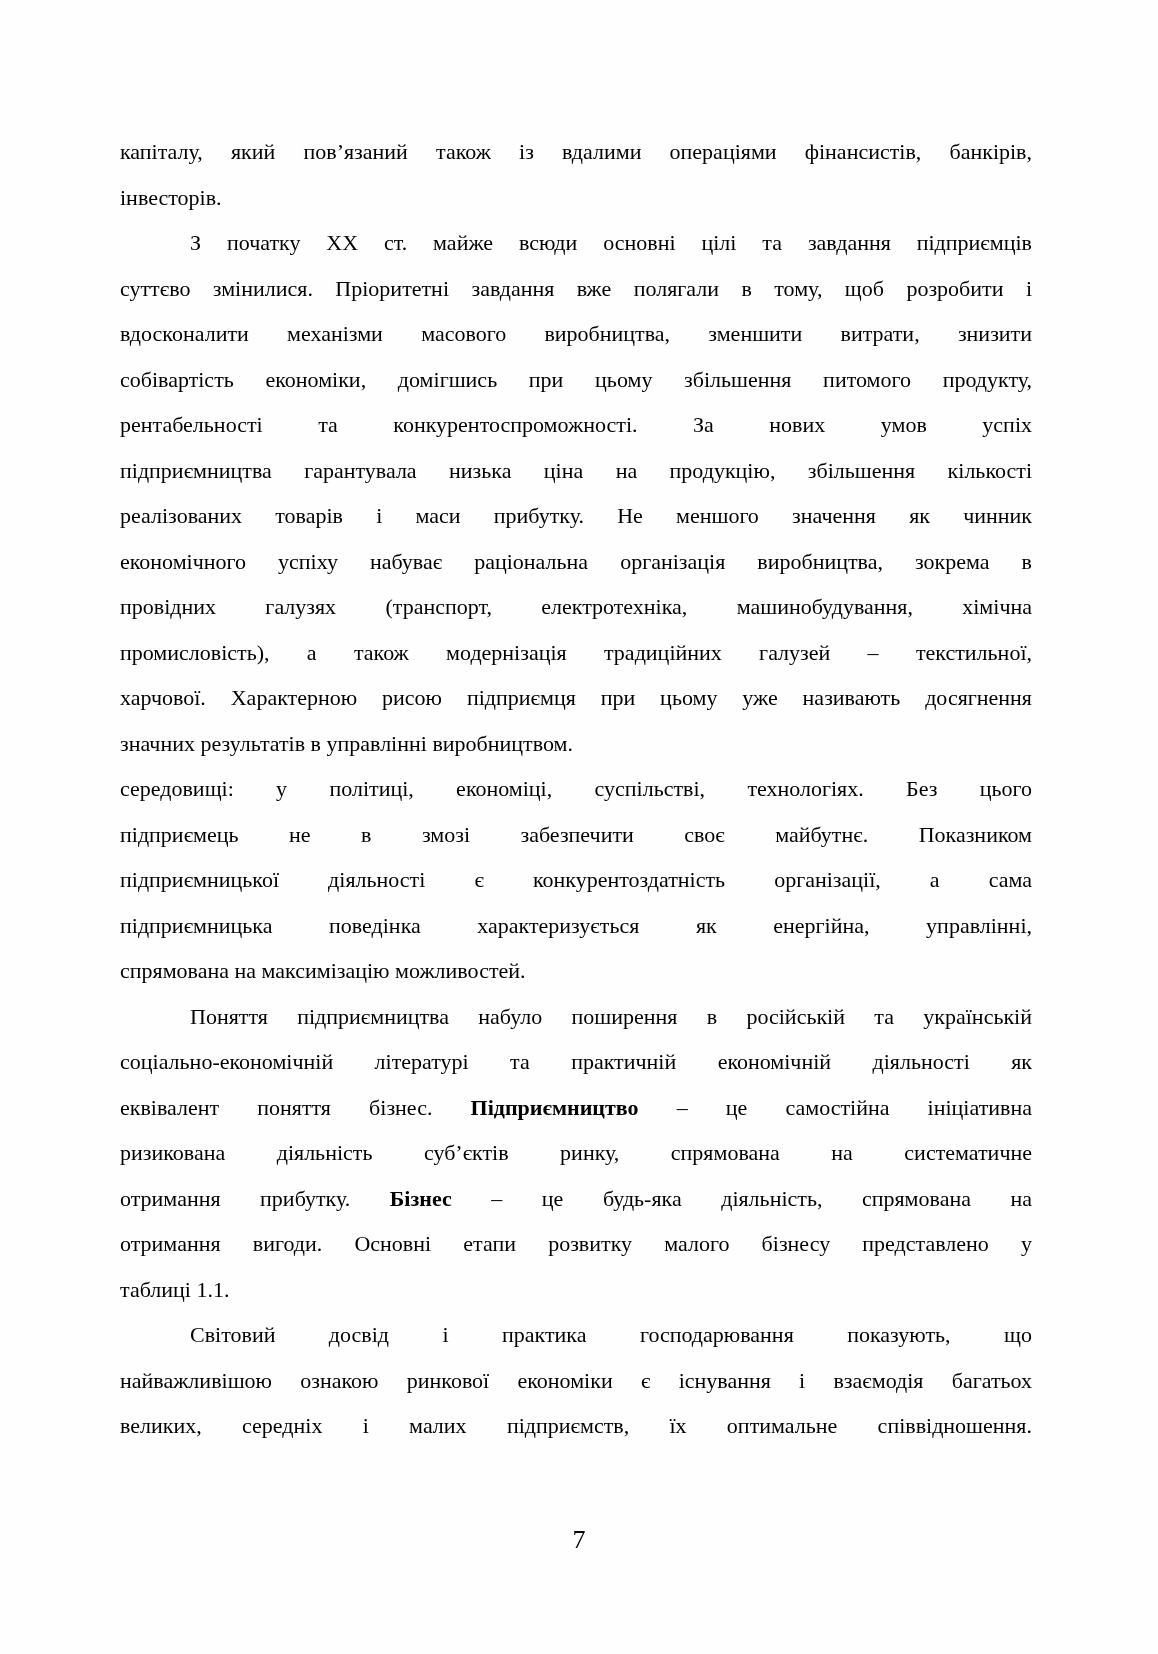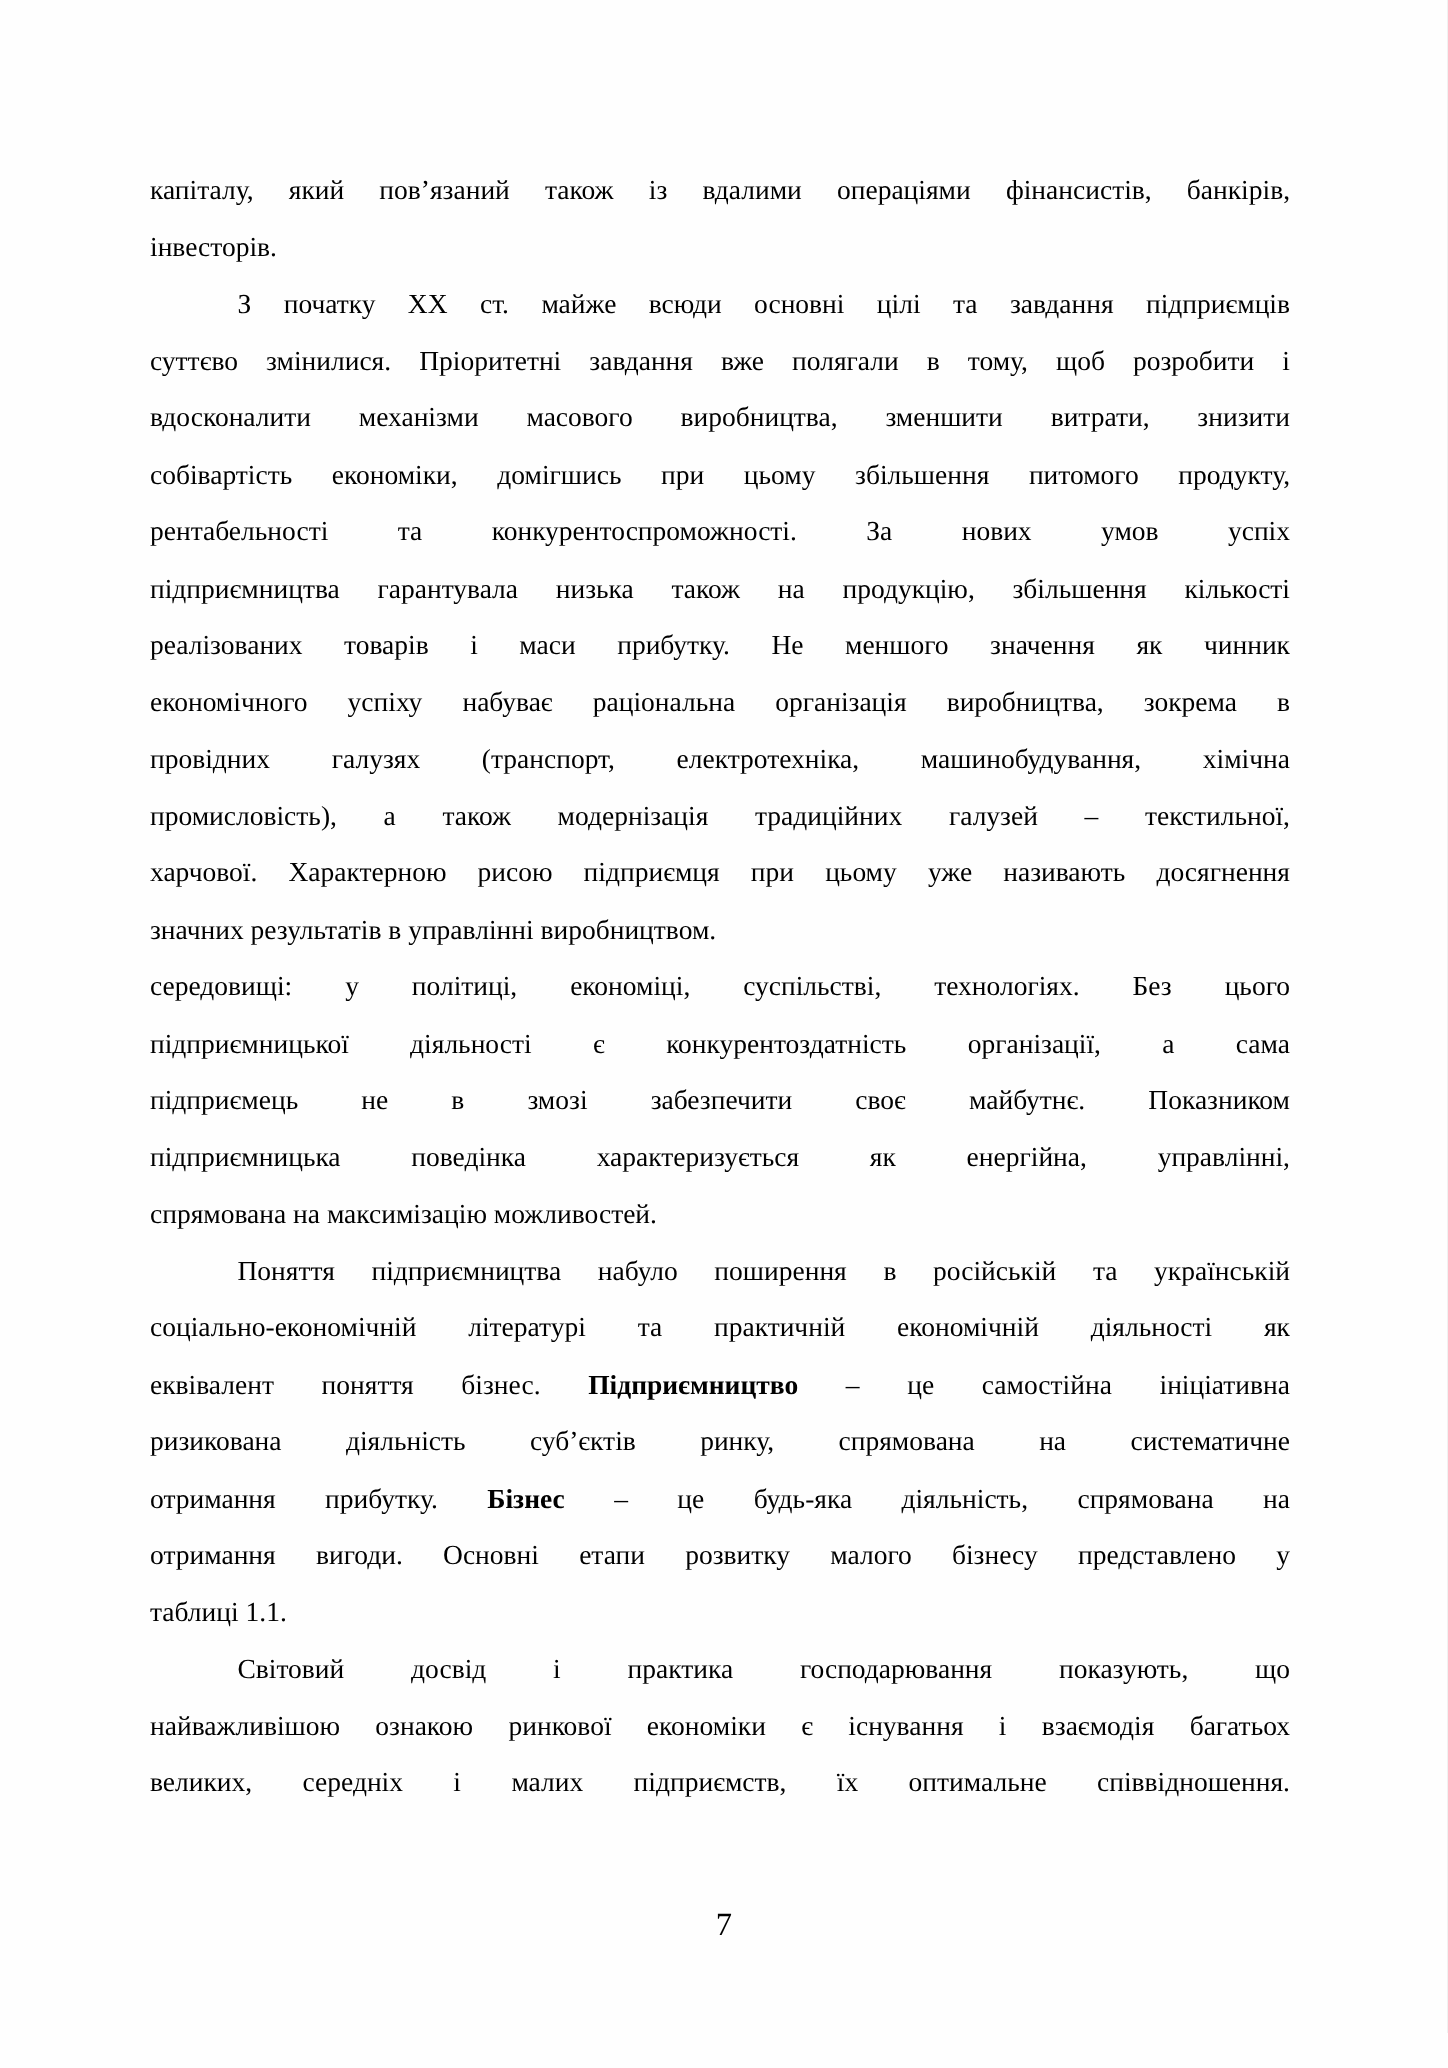--- a/index.html
+++ b/index.html
@@ -62,32 +62,32 @@
       <div class="paragraph">
         <div class="line"><span>капіталу, який пов’язаний також із вдалими операціями фінансистів, банкірів,</span></div>
         <div class="line no-j"><span>інвесторів.</span></div>
       </div>
       <div class="paragraph">
         <div class="line ind"><span>З початку XX ст. майже всюди основні цілі та завдання підприємців</span></div>
         <div class="line"><span>суттєво змінилися. Пріоритетні завдання вже полягали в тому, щоб розробити і</span></div>
         <div class="line"><span>вдосконалити механізми масового виробництва, зменшити витрати, знизити</span></div>
         <div class="line"><span>собівартість економіки, домігшись при цьому збільшення питомого продукту,</span></div>
         <div class="line"><span>рентабельності та конкурентоспроможності. За нових умов успіх</span></div>
-        <div class="line"><span>підприємництва гарантувала низька також на продукцію, збільшення кількості</span></div>
+        <div class="line"><span>підприємництва гарантувала низька ціна на продукцію, збільшення кількості</span></div>
         <div class="line"><span>реалізованих товарів і маси прибутку. Не меншого значення як чинник</span></div>
         <div class="line"><span>економічного успіху набуває раціональна організація виробництва, зокрема в</span></div>
         <div class="line"><span>провідних галузях (транспорт, електротехніка, машинобудування, хімічна</span></div>
         <div class="line"><span>промисловість), а також модернізація традиційних галузей – текстильної,</span></div>
         <div class="line"><span>харчової. Характерною рисою підприємця при цьому уже називають досягнення</span></div>
         <div class="line no-j"><span>значних результатів в управлінні виробництвом.</span></div>
       </div>
       <div class="paragraph">
         <div class="line"><span>середовищі: у політиці, економіці, суспільстві, технологіях. Без цього</span></div>
+        <div class="line"><span>підприємець не в змозі забезпечити своє майбутнє. Показником</span></div>
         <div class="line"><span>підприємницької діяльності є конкурентоздатність організації, а сама</span></div>
-        <div class="line"><span>підприємець не в змозі забезпечити своє майбутнє. Показником</span></div>
         <div class="line"><span>підприємницька поведінка характеризується як енергійна, управлінні,</span></div>
         <div class="line no-j"><span>спрямована на максимізацію можливостей.</span></div>
       </div>
       <div class="paragraph">
         <div class="line ind"><span>Поняття підприємництва набуло поширення в російській та українській</span></div>
         <div class="line"><span>соціально-економічній літературі та практичній економічній діяльності як</span></div>
         <div class="line"><span>еквівалент поняття бізнес. </span><b>Підприємництво</b><span> – це самостійна ініціативна</span></div>
         <div class="line"><span>ризикована діяльність суб’єктів ринку, спрямована на систематичне</span></div>
         <div class="line"><span>отримання прибутку. </span><b>Бізнес</b><span> – це будь-яка діяльність, спрямована на</span></div>
         <div class="line"><span>отримання вигоди. Основні етапи розвитку малого бізнесу представлено у</span></div>

